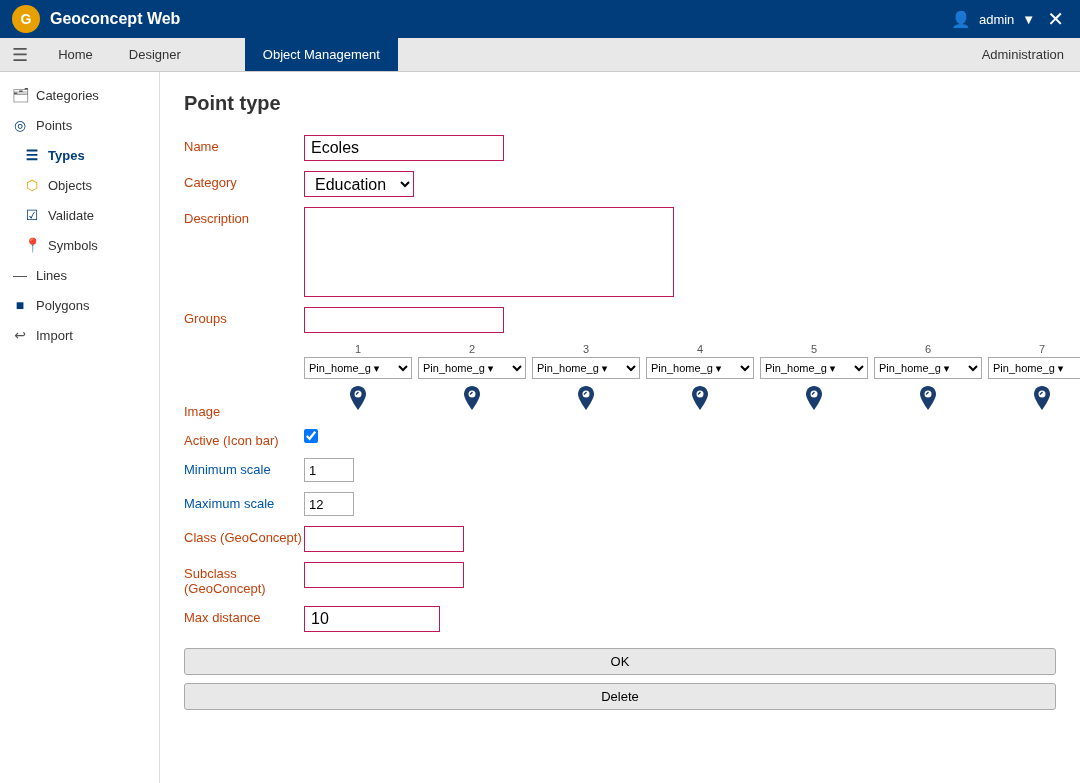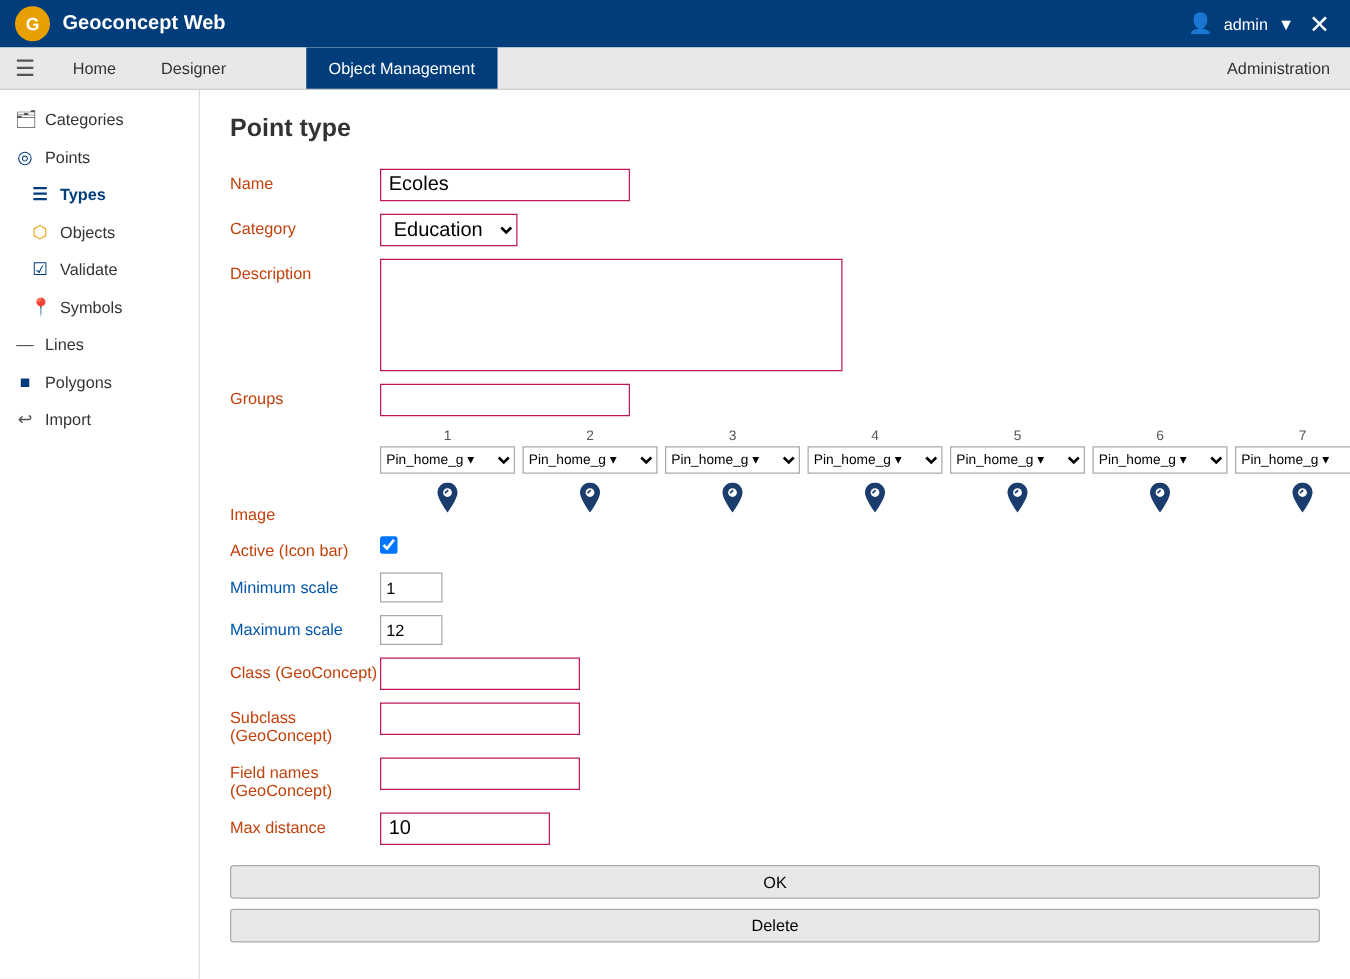--- a/index.html
+++ b/index.html
@@ -380,24 +380,20 @@
     <div class="form-row">
       <div class="form-label">Class (GeoConcept)</div>
       <input class="form-control" type="text" style="width: 160px;">
     </div>
 
     <div class="form-row">
       <div class="form-label">Subclass (GeoConcept)</div>
       <input class="form-control" type="text" style="width: 160px;">
     </div>
 
-    <div class="form-row">
-      <div class="form-label">Field names (GeoConcept)</div>
-      <input class="form-control" type="text" style="width: 160px;">
-    </div>
 
     <div class="form-row">
       <div class="form-label">Max distance</div>
       <input class="form-control" type="text" style="width: 136px;" value="10">
     </div>
 
     <div class="btn-row">
       <button class="btn">OK</button>
       <button class="btn">Delete</button>
     </div>

